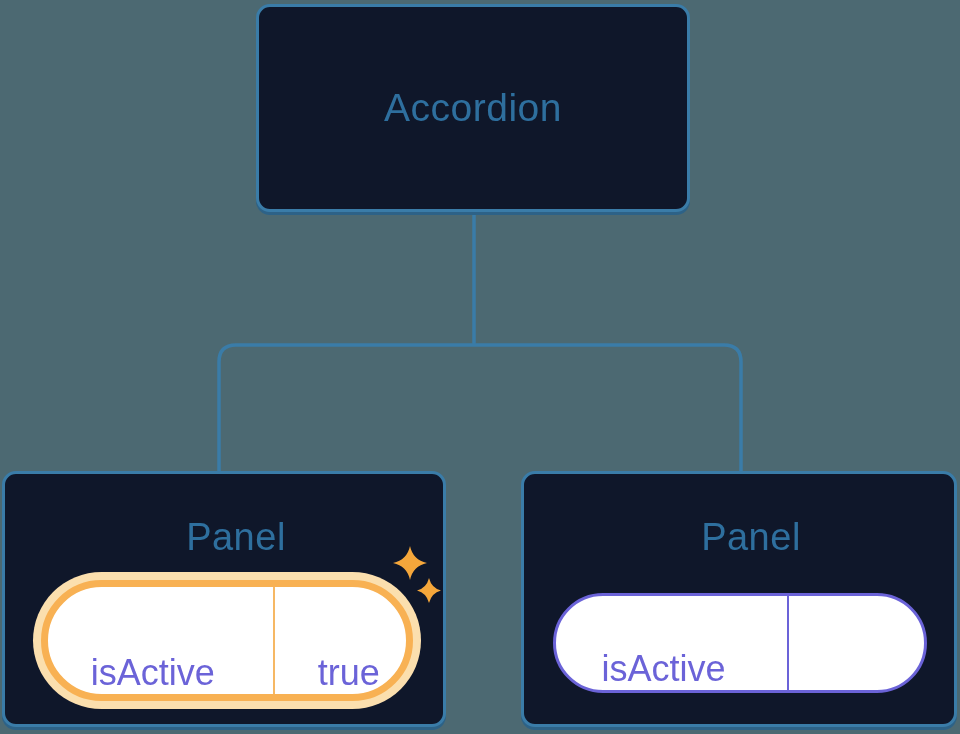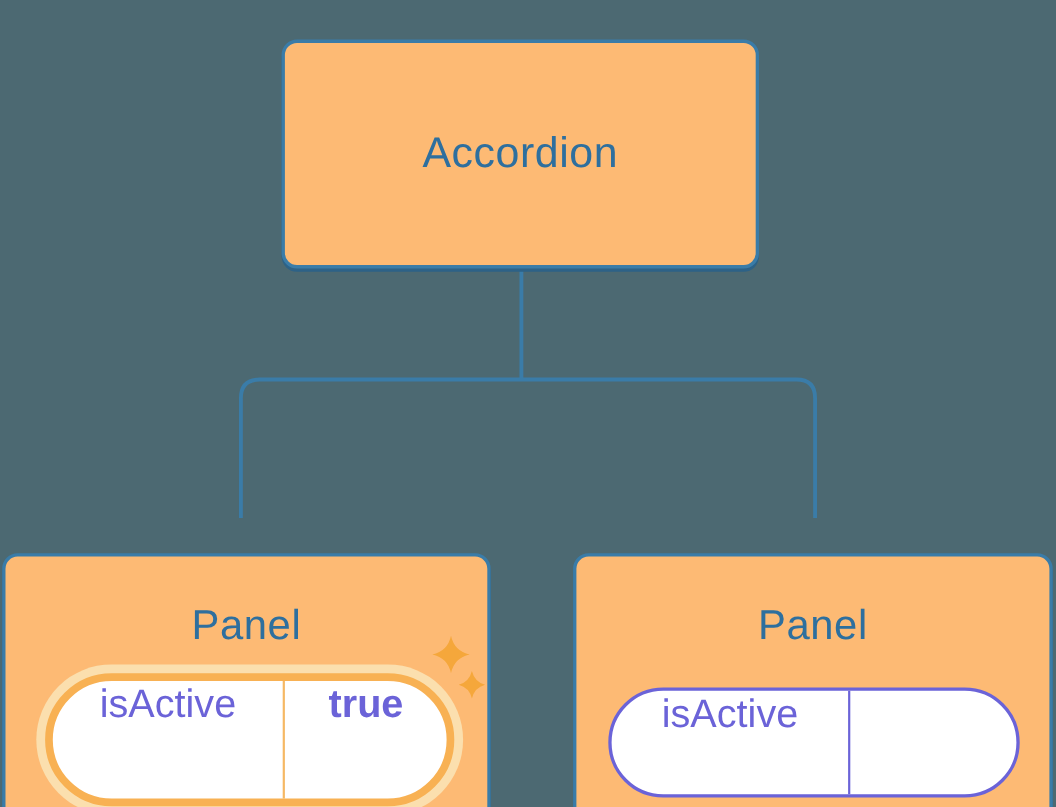--- a/index.html
+++ b/index.html
@@ -19,26 +19,25 @@
   svg.connectors {
     position: absolute;
     left: 0;
     top: 0;
     width: 960px;
     height: 734px;
     pointer-events: none;
   }
   .node {
     position: absolute;
-    background: #fdba74;
+    background: #0f172a;
     border: 3px solid #3a7ca8;
     border-radius: 14px;
     box-shadow: 0 3px 0 #2d6287;
     box-sizing: border-box;
-    margin-top: 32px;
   }
   .node-accordion {
     left: 256px;
     top: 4px;
     width: 434px;
     height: 208px;
     display: flex;
     align-items: center;
     justify-content: center;
   }
@@ -50,31 +49,32 @@
   }
   .node-panel {
     top: 471px;
     height: 256px;
   }
   .node-panel-left  { left: 2px;   width: 444px; }
   .node-panel-right { left: 521px; width: 436px; }
   .panel-label {
     position: absolute;
     top: 42px;
-    left: 0;
+    left: 12px;
     width: 100%;
     text-align: center;
     font-size: 38px;
   }
   .pill {
     position: absolute;
     box-sizing: border-box;
     display: flex;
-    align-items: flex-start;
+    align-items: flex-end;
     background: #ffffff;
+    gap: 16px;
   }
   .pill-highlight {
     left: 36px;
     top: 106px;
     width: 372px;
     height: 121px;
     border: 7px solid #f8b153;
     border-radius: 64px;
     box-shadow: 0 0 0 8px #fbdfae;
   }
@@ -88,21 +88,21 @@
   }
   .pill-seg {
     display: flex;
     align-items: center;
     justify-content: center;
     color: #6b63d8;
     font-size: 36px;
   }
   .pill-seg.seg-key { flex: 0 0 58.5%; }
   .pill-seg.seg-val { flex: 1 1 auto; }
-  .seg-val.bold { font-weight: bold; }
+  .seg-val.bold { font-weight: normal; }
   .pill-divider {
     flex: 0 0 2px;
     align-self: stretch;
   }
   .pill-highlight .pill-divider { background: #f6b864; }
   .pill-plain    .pill-divider { background: #6b63d8; }
   .sparkles {
     position: absolute;
     left: 384px;
     top: 70px;

